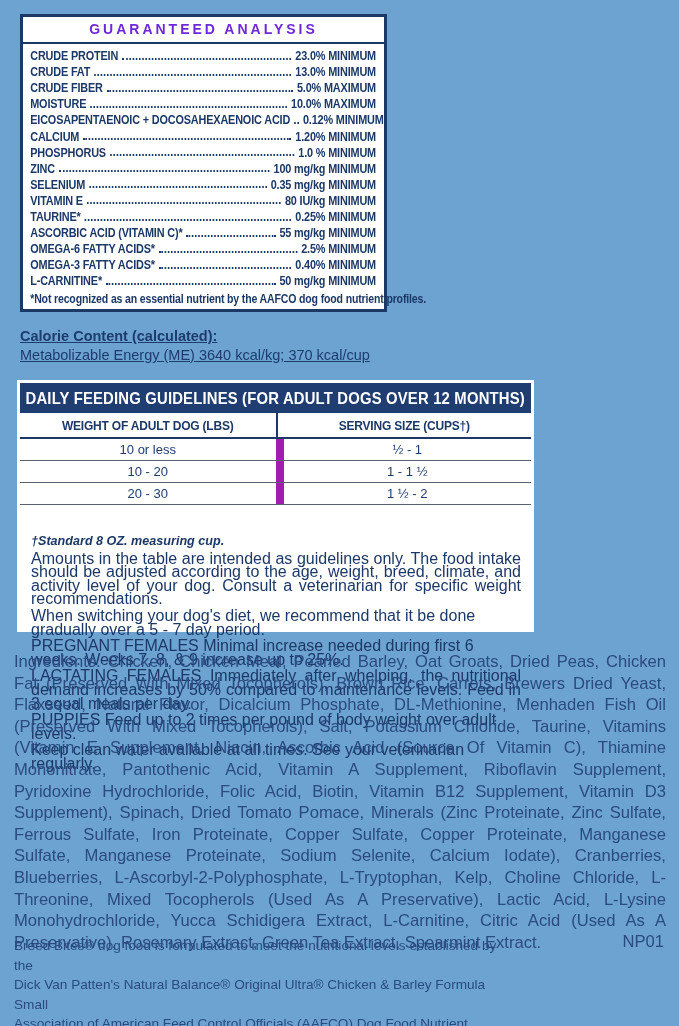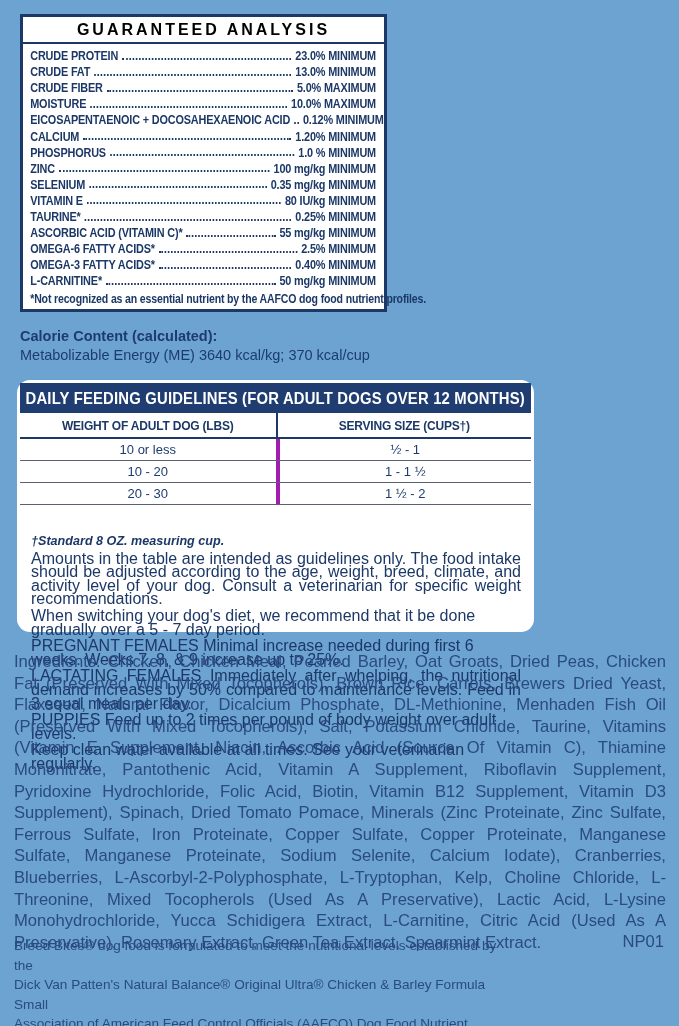--- a/index.html
+++ b/index.html
@@ -3,50 +3,50 @@
 <meta charset="utf-8">
 <style>
   * { margin:0; padding:0; box-sizing:border-box; }
   html,body { width:679px; height:1026px; }
   body { font-family:"Liberation Sans", sans-serif; background:#6da3d0; overflow:hidden; }
   .page { position:relative; width:679px; height:1026px; background:#6da3d0; color:#1c3867; }
 
   
   .ga-box { position:absolute; left:20px; top:14px; width:367px; height:298px;
             background:#ffffff; border:3px solid #1c3867; }
-  .ga-title { font-size:16px; font-weight:800; letter-spacing:3px; text-align:center;
-              line-height:25px; border-bottom:2.5px solid #1c3867; color:#000000; }
+  .ga-title { font-size:14px; font-weight:800; letter-spacing:3px; text-align:center;
+              line-height:25px; border-bottom:2.5px solid #1c3867; color:#6d28d9; }
   .ga-scale { width:125%; transform:scaleX(0.8); transform-origin:0 0; padding:3px 10px 0 9px; }
   .ga-row { display:flex; align-items:flex-end; height:16.1px; font-size:13.6px; font-weight:700;
             white-space:nowrap; letter-spacing:-0.2px; }
   .ga-label { flex:0 0 auto; }
   .ga-dots { flex:1 1 auto; border-bottom:2.6px dotted #1c3867; margin:0 5px 3.5px 5px; min-width:6px; }
   .ga-value { flex:0 0 auto; }
   .ga-footnote { font-size:13.2px; font-weight:700; letter-spacing:-0.2px; margin-top:3px; white-space:nowrap; }
 
   
-  .calories { position:absolute; left:20px; top:327px; font-size:14.5px; line-height:19px; color:#1d3c6e; }
+  .calories { position:absolute; left:20px; top:327px; font-size:14.5px; line-height:19px; color:#1d3c6e;text-decoration:underline; }
   .calories .cal-head { font-weight:700; }
 
   
   .fg-box { position:absolute; left:17px; top:380px; width:517px; height:252px;
-            background:#ffffff; padding:3px 3px 0 3px;border-radius:13px; }
+            background:#ffffff; padding:3px 3px 0 3px; }
   .fg-band { background:#203d72; height:30px; overflow:hidden; }
   .fg-band-inner { width:111%; transform:scaleX(0.9); transform-origin:0 0; color:#ffffff;
                    font-weight:800; font-size:16.5px; line-height:30px; text-align:center; letter-spacing:0.2px; }
   .fg-table { width:100%; }
   .fg-hrow { display:flex; height:26px; border-bottom:2.5px solid #1c3867; }
   .fg-hcell { width:50%; font-size:12px; font-weight:700; text-align:center; line-height:26px;
               color:#1c3867; letter-spacing:-0.2px; }
   .fg-hcell.right { border-left:2px solid #1c3867; }
   .fg-drow { display:flex; height:22px; }
   .fg-drow.sep1 { border-bottom:1.2px solid #5a6272; }
   .fg-drow.last { border-bottom:3px solid #8d94a0; }
   .fg-dcell { width:50%; font-size:13px; font-weight:400; text-align:center; line-height:22px; color:#1d3c6e; }
-  .fg-dcell.right { border-left:4px solid #a21caf;text-align:center; }
+  .fg-dcell.right { border-left:8px solid #a21caf;text-align:center; }
   .fg-notes { padding:5px 10px 0 11px; color:#1c3867;margin-top:25px; }
   .fg-note { font-size:16px; line-height:13.6px; margin-bottom:3px; }
   .fg-note.just { text-align:justify; }
   .fg-note.bi { font-weight:700; font-style:italic; font-size:12.6px; }
   .fg-note.b { font-weight:400; }
 
   
   .ingredients { position:absolute; left:14px; top:651px; width:652px; color:#2a4a80;
                  font-size:16.6px; line-height:21.6px; text-align:justify; }
   .ingredients .ing-head { font-weight:400; }

